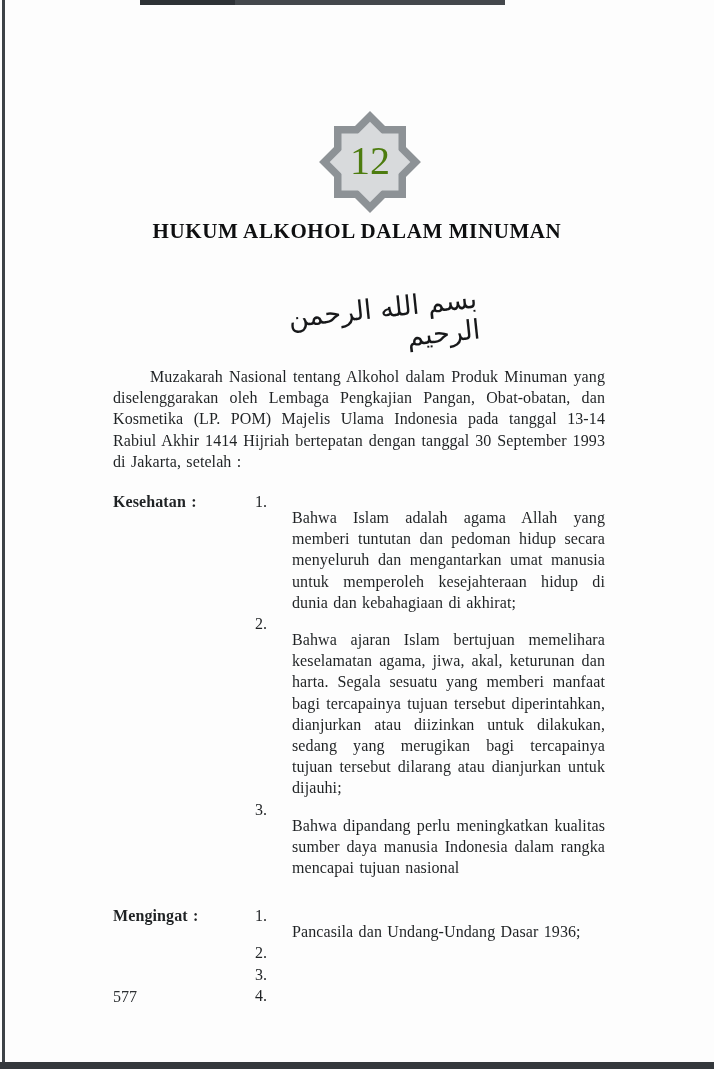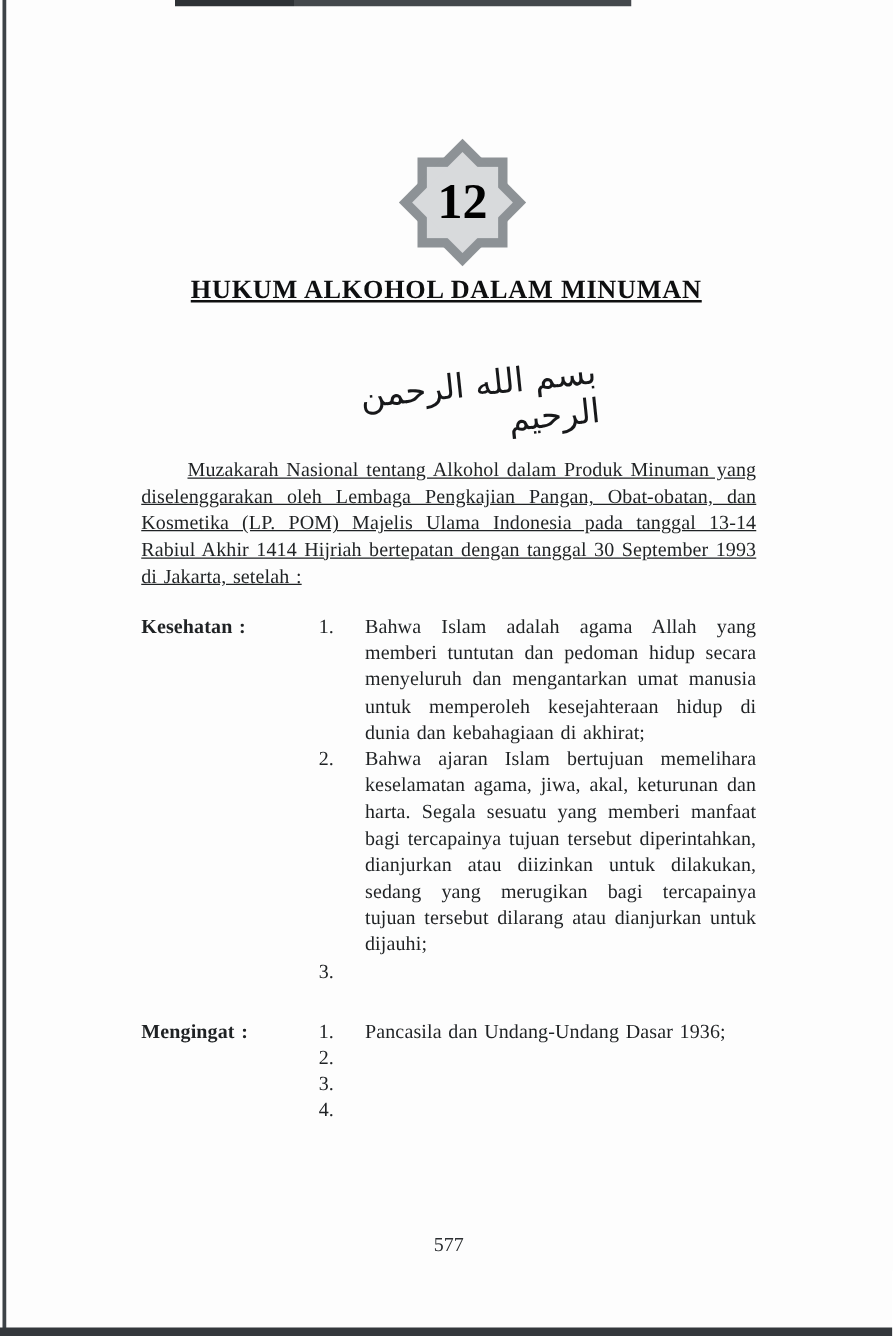--- a/index.html
+++ b/index.html
@@ -36,65 +36,63 @@
   .badge {
     position: absolute; left: 318px; top: 110px;
     width: 104px; height: 104px;
   }
   .badge svg { display: block; width: 100%; height: 100%; }
   .star-outer { fill: #8d9296; }
   .star-inner { fill: #d8dadc; }
   .badge-num {
     position: absolute; inset: 0;
     display: flex; align-items: center; justify-content: center;
-    font-size: 40px; font-weight: bold; color: #000000;
+    font-size: 40px; font-weight: normal; color: #4d7c0f;
     padding-bottom: 4px;
   }
 
   .doc-title {
     position: absolute; left: 0; top: 219px;
     width: 714px; text-align: center;
     font-size: 21px; font-weight: bold;
     letter-spacing: 0.6px; color: #0e0f10;
     white-space: nowrap;
-    text-decoration: underline;
   }
 
   .bismillah {
     position: absolute; left: 239px; top: 296px;
     width: 240px; height: 60px;
     display: flex; align-items: center; justify-content: center;
     font-family: "DejaVu Sans", sans-serif;
     font-size: 27px; color: #17181a;
     transform: rotate(-6deg);
   }
 
   .content {
     position: absolute; left: 113px; top: 366px;
     width: 492px;
     font-size: 16px; line-height: 21.2px;
     letter-spacing: 0.1px; word-spacing: 1.2px;
   }
   .intro {
     text-align: justify;
     text-indent: 37px;
-    text-decoration: underline;
   }
   .section { display: flex; align-items: flex-start; }
   .section.menimbang { margin-top: 19px; }
   .section.mengingat { margin-top: 27px; }
   .section-label { width: 142px; flex: none; font-weight: bold; }
   .item-list { flex: 1; list-style: none; }
   .item { display: flex; align-items: flex-start; }
   .item-num { width: 37px; flex: none; }
-  .item-text { flex: 1; text-align: justify; }
+  .item-text { flex: 1; text-align: justify; margin-top: 16px; }
 
   .page-number {
     position: absolute; left: 113px; top: 988px;
-    width: 492px; text-align: center;
+    width: 492px; text-align: left;
     font-size: 16px; color: #2c2f32;
   }
 </style>
 </head>
 <body>
 
 <div class="page">
 
   <div class="edge-top"></div>
   <div class="edge-left"></div>
@@ -128,20 +126,21 @@
         <div class="item">
           <span class="item-num">1.</span>
           <span class="item-text">Bahwa Islam adalah agama Allah yang memberi tuntutan dan pedoman hidup secara menyeluruh dan mengantarkan umat manusia untuk memperoleh kesejahteraan hidup di dunia dan kebahagiaan di akhirat;</span>
         </div>
         <div class="item">
           <span class="item-num">2.</span>
           <span class="item-text">Bahwa ajaran Islam bertujuan memelihara keselamatan agama, jiwa, akal, keturunan dan harta. Segala sesuatu yang memberi manfaat bagi tercapainya tujuan tersebut diperintahkan, dianjurkan atau diizinkan untuk dilakukan, sedang yang merugikan bagi tercapainya tujuan tersebut dilarang atau dianjurkan untuk dijauhi;</span>
         </div>
         <div class="item">
           <span class="item-num">3.</span>
+          <span class="item-text">Bahwa dipandang perlu meningkatkan kualitas sumber daya manusia Indonesia dalam rangka mencapai tujuan nasional</span>
         </div>
       </div>
     </div>
 
     <div class="section mengingat">
       <div class="section-label">Mengingat :</div>
       <div class="item-list">
         <div class="item">
           <span class="item-num">1.</span>
           <span class="item-text">Pancasila dan Undang-Undang Dasar 1936;</span>

